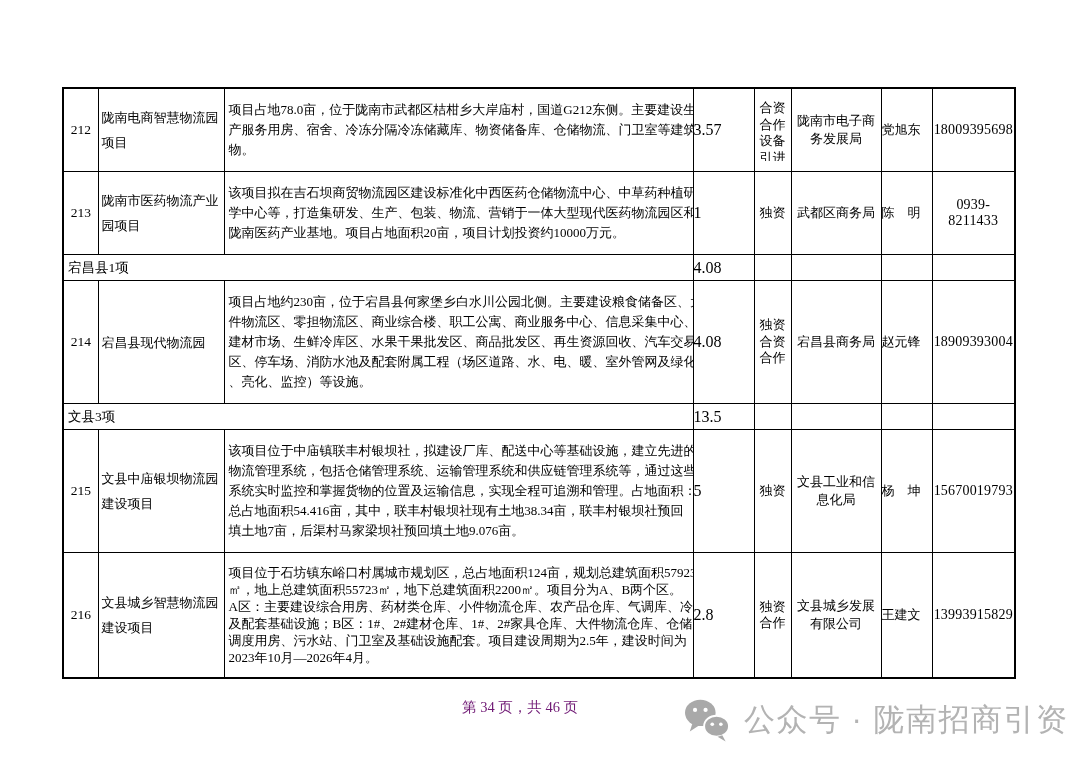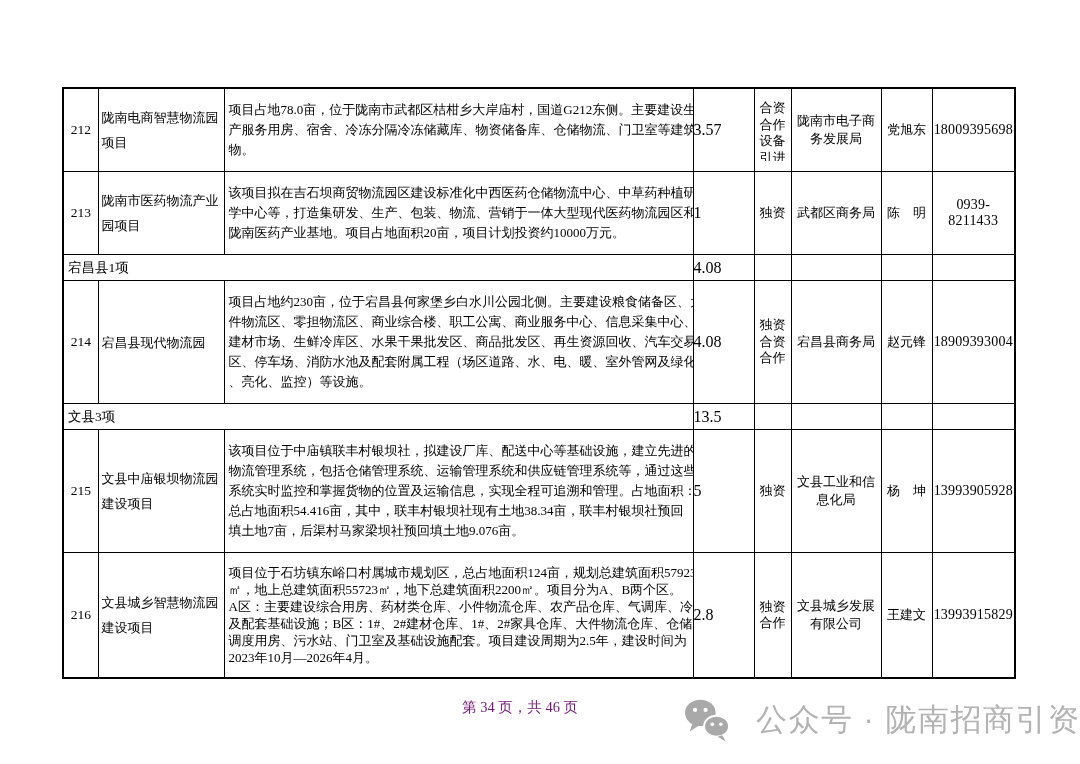--- a/index.html
+++ b/index.html
@@ -25,38 +25,38 @@
   td.content {
     text-align:left; padding:11px 4px; line-height:20px;
     white-space:pre; letter-spacing:0;
   }
   tr.r216 td.content { line-height:17px; }
   td.num   { text-align:left; font-size:16px; }
   td.mode  { text-align:center; padding:0; }
   td.mode .modebox { width:100%; line-height:16.5px; white-space:pre-line; overflow:hidden; }
   td.mode .clip { height:62px; padding-top:1px; }
   td.unit  { text-align:center; line-height:18px; white-space:pre-line; }
-  td.person{ text-align:center; }
+  td.person{ }
   td.phone { text-align:center; font-size:14px; letter-spacing:0.2px; }
 
   tr.rh65 td { height:65px; }
   tr.rh64 td { height:64px; }
   tr.rh107 td { height:107px; }
   tr.rh106 td { height:106px; }
   tr.grp td { height:26px; }
   td.grplabel { text-align:left; padding-left:4px; font-size:13.5px; }
 
   .pagenum {
     position:absolute; left:0; top:698px; width:1040px;
     text-align:center; font-size:14.5px; color:#701a75;
   }
 
   .watermark {
     position:absolute; left:684px; top:694px; width:380px; height:52px;
-    display:flex; align-items:center; gap:26px;
+    display:flex; align-items:center; gap:14px;
     font-family:"Liberation Sans","DejaVu Sans",sans-serif;
   }
   .watermark .wm-text {
     font-size:31px; color:#b3b3b3; letter-spacing:1.5px; white-space:nowrap;
   }
   .wm-icon { flex:0 0 auto; }
 </style>
 </head>
 <body>
 
@@ -158,21 +158,21 @@
 系统实时监控和掌握货物的位置及运输信息，实现全程可追溯和管理。占地面积：
 总占地面积54.416亩，其中，联丰村银坝社现有土地38.34亩，联丰村银坝社预回
 填土地7亩，后渠村马家梁坝社预回填土地9.076亩。</td>
       <td class="num">5</td>
       <td class="mode">
             <div class="modebox">独资</div>
           </td>
       <td class="unit">文县工业和信
 息化局</td>
       <td class="person">杨　坤</td>
-      <td class="phone">13993905928</td>
+      <td class="phone">15670019793</td>
     </tr>
 
     <tr class="rh106 r216">
       <td class="no">216</td>
       <td class="name">文县城乡智慧物流园
 建设项目</td>
       <td class="content">项目位于石坊镇东峪口村属城市规划区，总占地面积124亩，规划总建筑面积57923
 ㎡，地上总建筑面积55723㎡，地下总建筑面积2200㎡。项目分为A、B两个区。
 A区：主要建设综合用房、药材类仓库、小件物流仓库、农产品仓库、气调库、冷库
 及配套基础设施；B区：1#、2#建材仓库、1#、2#家具仓库、大件物流仓库、仓储

